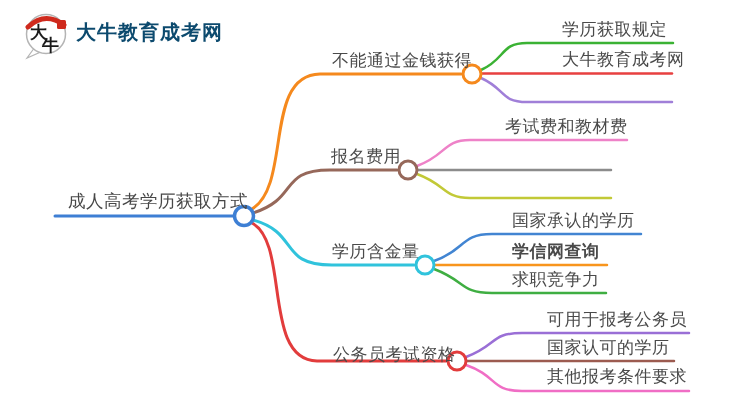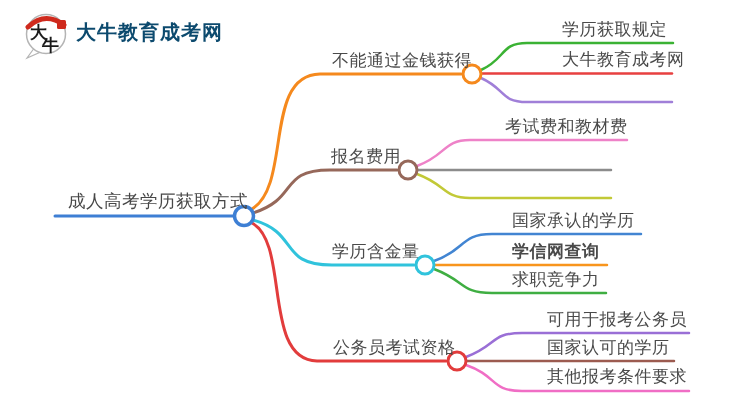--- a/index.html
+++ b/index.html
@@ -83,18 +83,18 @@
   <div class="lbl" style="left:562px;top:51px;">大牛教育成考网</div>
 
   <div class="lbl" style="left:331px;top:148px;">报名费用</div>
   <div class="lbl" style="left:497px;top:118px;margin-left:8px;">考试费和教材费</div>
 
   <div class="lbl" style="left:332px;top:243px;">学历含金量</div>
   <div class="lbl" style="left:512px;top:212px;">国家承认的学历</div>
   <div class="lbl" style="left:512px;top:243px;font-weight:bold;">学信网查询</div>
   <div class="lbl" style="left:512px;top:271px;">求职竞争力</div>
 
-  <div class="lbl" style="left:333px;top:339px;text-align:center;">公务员考试资格</div>
+  <div class="lbl" style="left:333px;top:346px;text-align:center;">公务员考试资格</div>
   <div class="lbl" style="left:547px;top:311px;">可用于报考公务员</div>
   <div class="lbl" style="left:547px;top:339px;">国家认可的学历</div>
   <div class="lbl" style="left:547px;top:368px;">其他报考条件要求</div>
 
 </div>
 
 </body></html>

